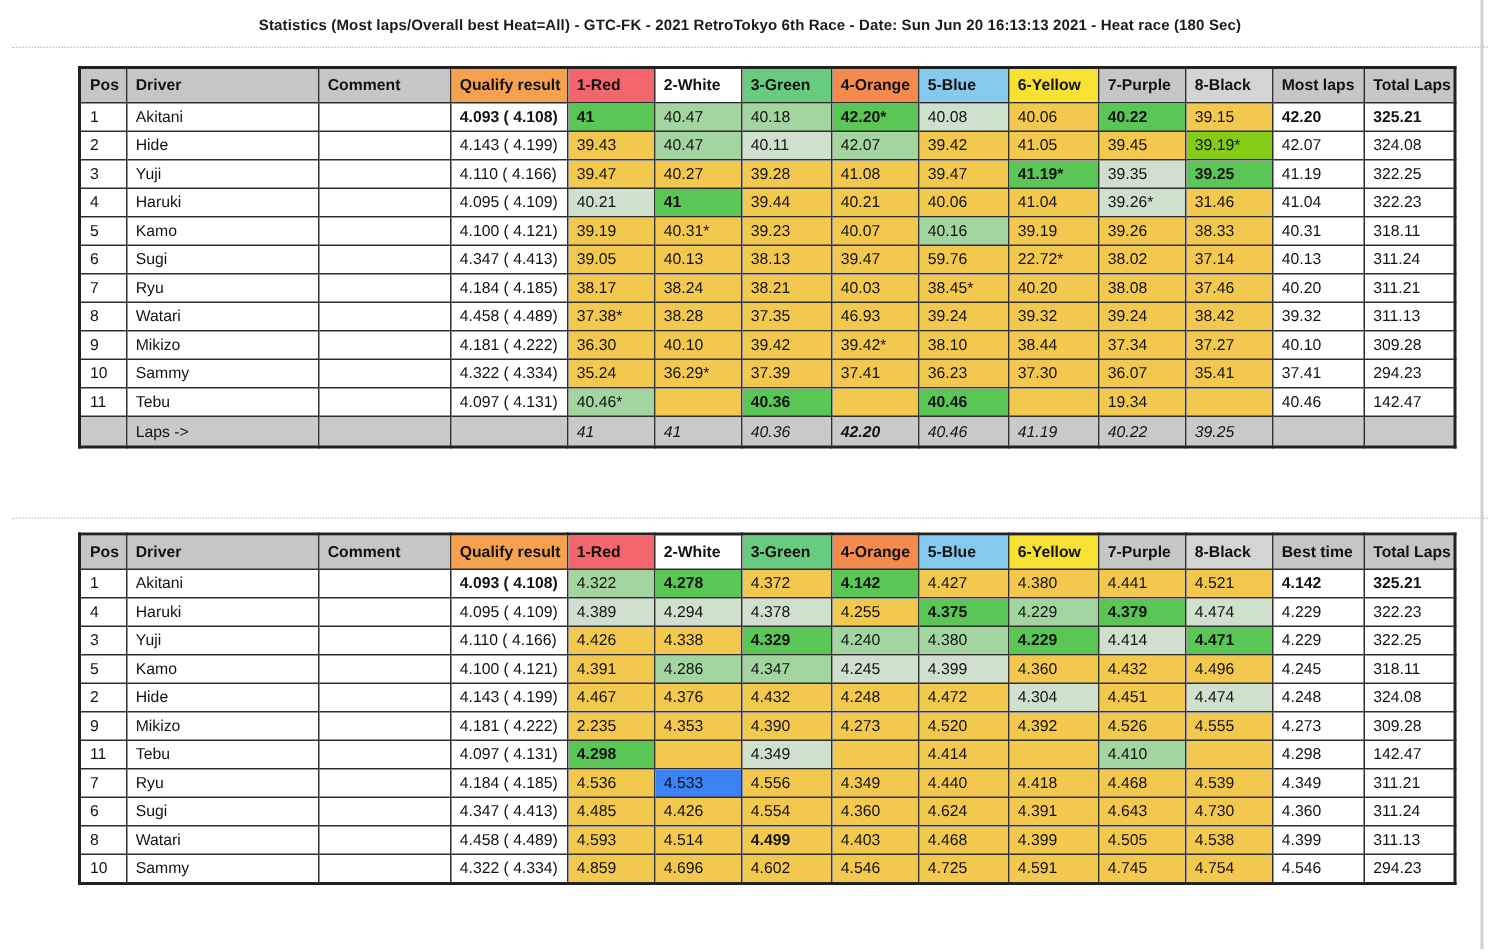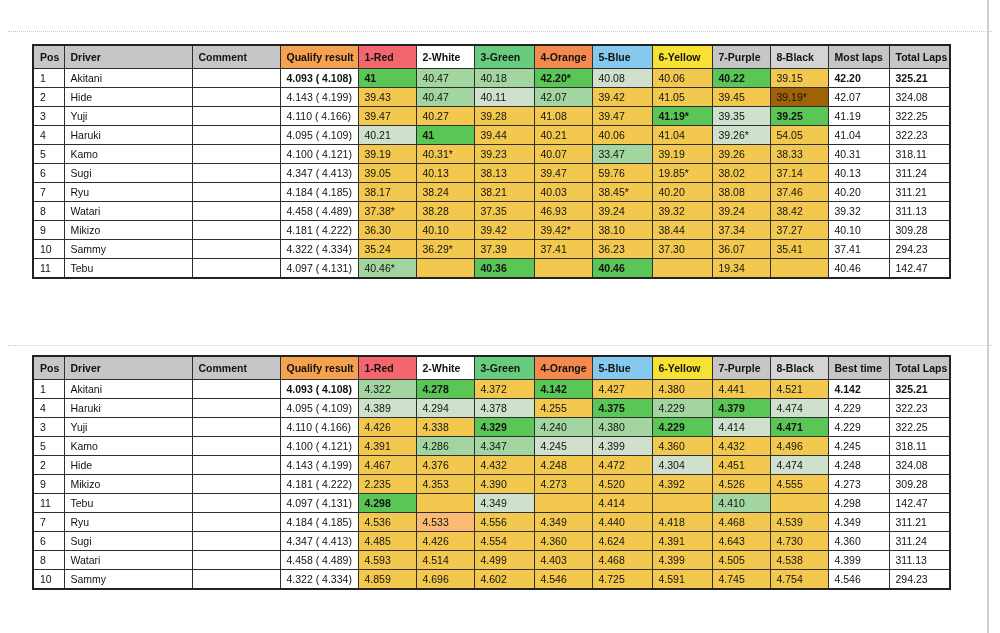--- a/index.html
+++ b/index.html
@@ -14,40 +14,41 @@
     font-size:10px;font-weight:700;letter-spacing:.1px;color:#1b1b1b;
   }
   .scan-rule{
     position:absolute;left:8px;right:8px;height:0;
     border-top:1px dotted #c9c9c9;
   }
   .scan-edge{
     position:absolute;top:0;bottom:0;right:11px;width:2px;background:#c4c4c4;opacity:.8;
   }
   table.stats{
-    position:absolute;left:32px;width:917px;border-collapse:collapse;table-layout:fixed;
+    position:absolute;left:52px;width:917px;border-collapse:collapse;table-layout:fixed;
     font-size:10.5px;
   }
   table.stats th, table.stats td{
     border:1px solid #2e2e2e;padding:0 0 0 6px;overflow:hidden;white-space:nowrap;
     text-align:left;vertical-align:middle;
   }
   table.stats th{height:22px;font-weight:700;font-size:10.5px;}
   table.stats td{height:18px;}
   table.stats{border:2px solid #222;}
   td.bold{font-weight:700;}
   tr.footer-row td{height:19px;}
   tr.footer-row td.fval{font-style:italic;}
   tr.footer-row td.fval.bold{font-weight:700;}
 </style>
 </head>
 <body>
 
 <div class="sheet">
 
+  <div class="report-title" style="top:12px;">Statistics (Most laps/Overall best Heat=All) - GTC-FK - 2021 RetroTokyo 6th Race - Date: Sun Jun 20 16:13:13 2021 - Heat race (180 Sec)</div>
   <div class="scan-rule" style="top:31px;"></div>
   <table class="stats" id="table-0" style="top:44px;">
       <colgroup>
         <col style="width: 31px;">
         <col style="width: 128px;">
         <col style="width: 88px;">
         <col style="width: 78px;">
         <col style="width: 58px;">
         <col style="width: 58px;">
         <col style="width: 60px;">
@@ -99,21 +100,21 @@
           <td style="background: rgb(255, 255, 255);">Hide</td>
           <td style="background: rgb(255, 255, 255);"></td>
           <td style="background: rgb(255, 255, 255);">4.143 ( 4.199)</td>
           <td style="background: rgb(243, 200, 78);">39.43</td>
           <td style="background: rgb(163, 213, 160);">40.47</td>
           <td style="background: rgb(207, 224, 205);">40.11</td>
           <td style="background: rgb(163, 213, 160);">42.07</td>
           <td style="background: rgb(243, 200, 78);">39.42</td>
           <td style="background: rgb(243, 200, 78);">41.05</td>
           <td style="background: rgb(243, 200, 78);">39.45</td>
-          <td style="background: #a16207;">39.19*</td>
+          <td style="background: #84cc16;">39.19*</td>
           <td style="background: rgb(255, 255, 255);">42.07</td>
           <td style="background: rgb(255, 255, 255);">324.08</td>
         </tr>
         <tr>
           <td style="background: rgb(255, 255, 255);">3</td>
           <td style="background: rgb(255, 255, 255);">Yuji</td>
           <td style="background: rgb(255, 255, 255);"></td>
           <td style="background: rgb(255, 255, 255);">4.110 ( 4.166)</td>
           <td style="background: rgb(243, 200, 78);">39.47</td>
           <td style="background: rgb(243, 200, 78);">40.27</td>
@@ -131,51 +132,51 @@
           <td style="background: rgb(255, 255, 255);">Haruki</td>
           <td style="background: rgb(255, 255, 255);"></td>
           <td style="background: rgb(255, 255, 255);">4.095 ( 4.109)</td>
           <td style="background: rgb(207, 224, 205);">40.21</td>
           <td class="bold" style="background: rgb(90, 198, 85);">41</td>
           <td style="background: rgb(243, 200, 78);">39.44</td>
           <td style="background: rgb(243, 200, 78);">40.21</td>
           <td style="background: rgb(243, 200, 78);">40.06</td>
           <td style="background: rgb(243, 200, 78);">41.04</td>
           <td style="background: rgb(207, 224, 205);">39.26*</td>
-          <td style="background: rgb(243, 200, 78);">54.05</td>
+          <td style="background: rgb(243, 200, 78);">31.46</td>
           <td style="background: rgb(255, 255, 255);">41.04</td>
           <td style="background: rgb(255, 255, 255);">322.23</td>
         </tr>
         <tr>
           <td style="background: rgb(255, 255, 255);">5</td>
           <td style="background: rgb(255, 255, 255);">Kamo</td>
           <td style="background: rgb(255, 255, 255);"></td>
           <td style="background: rgb(255, 255, 255);">4.100 ( 4.121)</td>
           <td style="background: rgb(243, 200, 78);">39.19</td>
           <td style="background: rgb(243, 200, 78);">40.31*</td>
           <td style="background: rgb(243, 200, 78);">39.23</td>
           <td style="background: rgb(243, 200, 78);">40.07</td>
-          <td style="background: rgb(163, 213, 160);">33.47</td>
+          <td style="background: rgb(163, 213, 160);">40.16</td>
           <td style="background: rgb(243, 200, 78);">39.19</td>
           <td style="background: rgb(243, 200, 78);">39.26</td>
           <td style="background: rgb(243, 200, 78);">38.33</td>
           <td style="background: rgb(255, 255, 255);">40.31</td>
           <td style="background: rgb(255, 255, 255);">318.11</td>
         </tr>
         <tr>
           <td style="background: rgb(255, 255, 255);">6</td>
           <td style="background: rgb(255, 255, 255);">Sugi</td>
           <td style="background: rgb(255, 255, 255);"></td>
           <td style="background: rgb(255, 255, 255);">4.347 ( 4.413)</td>
           <td style="background: rgb(243, 200, 78);">39.05</td>
           <td style="background: rgb(243, 200, 78);">40.13</td>
           <td style="background: rgb(243, 200, 78);">38.13</td>
           <td style="background: rgb(243, 200, 78);">39.47</td>
           <td style="background: rgb(243, 200, 78);">59.76</td>
-          <td style="background: rgb(243, 200, 78);">19.85*</td>
+          <td style="background: rgb(243, 200, 78);">22.72*</td>
           <td style="background: rgb(243, 200, 78);">38.02</td>
           <td style="background: rgb(243, 200, 78);">37.14</td>
           <td style="background: rgb(255, 255, 255);">40.13</td>
           <td style="background: rgb(255, 255, 255);">311.24</td>
         </tr>
         <tr>
           <td style="background: rgb(255, 255, 255);">7</td>
           <td style="background: rgb(255, 255, 255);">Ryu</td>
           <td style="background: rgb(255, 255, 255);"></td>
           <td style="background: rgb(255, 255, 255);">4.184 ( 4.185)</td>
@@ -246,20 +247,36 @@
           <td style="background: rgb(163, 213, 160);">40.46*</td>
           <td style="background: rgb(243, 200, 78);"></td>
           <td class="bold" style="background: rgb(90, 198, 85);">40.36</td>
           <td style="background: rgb(243, 200, 78);"></td>
           <td class="bold" style="background: rgb(90, 198, 85);">40.46</td>
           <td style="background: rgb(243, 200, 78);"></td>
           <td style="background: rgb(243, 200, 78);">19.34</td>
           <td style="background: rgb(243, 200, 78);"></td>
           <td style="background: rgb(255, 255, 255);">40.46</td>
           <td style="background: rgb(255, 255, 255);">142.47</td>
+        </tr>
+        <tr class="footer-row">
+          <td style="background: rgb(201, 201, 201);"></td>
+          <td style="background: rgb(201, 201, 201);">Laps -&gt;</td>
+          <td style="background: rgb(201, 201, 201);"></td>
+          <td style="background: rgb(201, 201, 201);"></td>
+          <td class="fval" style="background: rgb(201, 201, 201);">41</td>
+          <td class="fval" style="background: rgb(201, 201, 201);">41</td>
+          <td class="fval" style="background: rgb(201, 201, 201);">40.36</td>
+          <td class="bold fval" style="background: rgb(201, 201, 201);">42.20</td>
+          <td class="fval" style="background: rgb(201, 201, 201);">40.46</td>
+          <td class="fval" style="background: rgb(201, 201, 201);">41.19</td>
+          <td class="fval" style="background: rgb(201, 201, 201);">40.22</td>
+          <td class="fval" style="background: rgb(201, 201, 201);">39.25</td>
+          <td style="background: rgb(201, 201, 201);"></td>
+          <td style="background: rgb(201, 201, 201);"></td>
         </tr>
       </tbody>
     </table>
 
   <div class="scan-rule" style="top:345px;"></div>
   <table class="stats" id="table-1" style="top:355px;">
       <colgroup>
         <col style="width: 31px;">
         <col style="width: 128px;">
         <col style="width: 88px;">
@@ -405,21 +422,21 @@
           <td style="background: rgb(243, 200, 78);"></td>
           <td style="background: rgb(255, 255, 255);">4.298</td>
           <td style="background: rgb(255, 255, 255);">142.47</td>
         </tr>
         <tr>
           <td style="background: rgb(255, 255, 255);">7</td>
           <td style="background: rgb(255, 255, 255);">Ryu</td>
           <td style="background: rgb(255, 255, 255);"></td>
           <td style="background: rgb(255, 255, 255);">4.184 ( 4.185)</td>
           <td style="background: rgb(243, 200, 78);">4.536</td>
-          <td style="background: #fdba74;">4.533</td>
+          <td style="background: #3b82f6;">4.533</td>
           <td style="background: rgb(243, 200, 78);">4.556</td>
           <td style="background: rgb(243, 200, 78);">4.349</td>
           <td style="background: rgb(243, 200, 78);">4.440</td>
           <td style="background: rgb(243, 200, 78);">4.418</td>
           <td style="background: rgb(243, 200, 78);">4.468</td>
           <td style="background: rgb(243, 200, 78);">4.539</td>
           <td style="background: rgb(255, 255, 255);">4.349</td>
           <td style="background: rgb(255, 255, 255);">311.21</td>
         </tr>
         <tr>
@@ -438,21 +455,21 @@
           <td style="background: rgb(255, 255, 255);">4.360</td>
           <td style="background: rgb(255, 255, 255);">311.24</td>
         </tr>
         <tr>
           <td style="background: rgb(255, 255, 255);">8</td>
           <td style="background: rgb(255, 255, 255);">Watari</td>
           <td style="background: rgb(255, 255, 255);"></td>
           <td style="background: rgb(255, 255, 255);">4.458 ( 4.489)</td>
           <td style="background: rgb(243, 200, 78);">4.593</td>
           <td style="background: rgb(243, 200, 78);">4.514</td>
-          <td style="background: rgb(243, 200, 78);">4.499</td>
+          <td style="background: rgb(243, 200, 78); font-weight: bold;">4.499</td>
           <td style="background: rgb(243, 200, 78);">4.403</td>
           <td style="background: rgb(243, 200, 78);">4.468</td>
           <td style="background: rgb(243, 200, 78);">4.399</td>
           <td style="background: rgb(243, 200, 78);">4.505</td>
           <td style="background: rgb(243, 200, 78);">4.538</td>
           <td style="background: rgb(255, 255, 255);">4.399</td>
           <td style="background: rgb(255, 255, 255);">311.13</td>
         </tr>
         <tr>
           <td style="background: rgb(255, 255, 255);">10</td>

